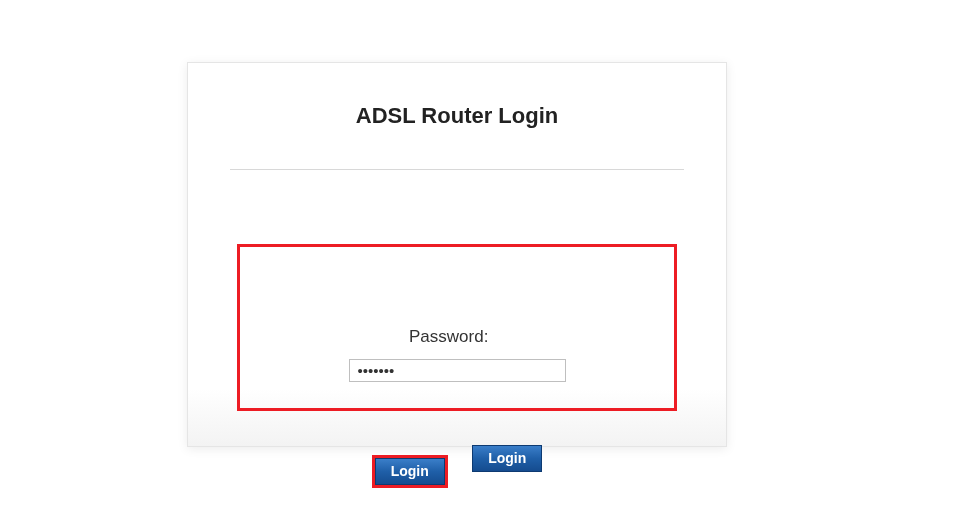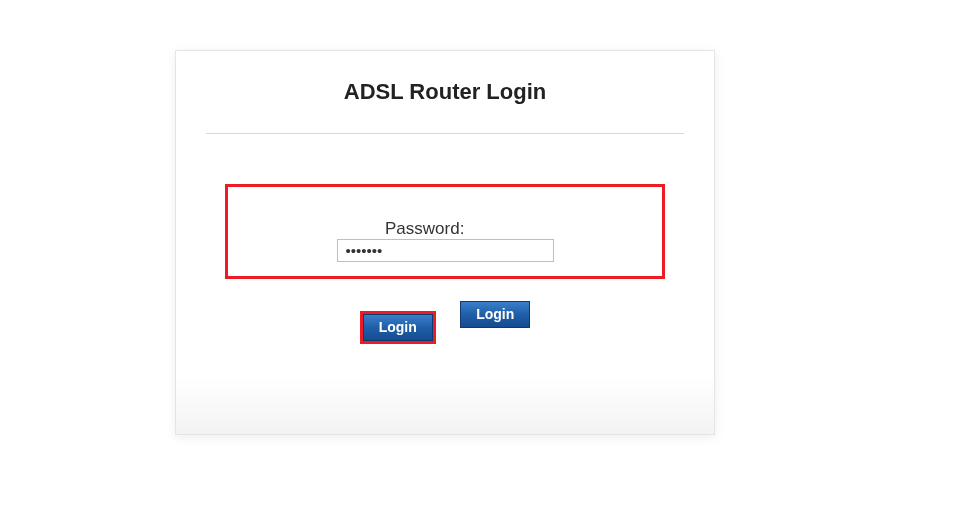--- a/index.html
+++ b/index.html
@@ -1,18 +1,18 @@
 <!DOCTYPE html>
 <html><head>
   <meta charset="utf-8">
   <style>
     * {
       box-sizing: border-box;
       margin: 0;
-      padding: 0;
+      padding: 12px;
     }
     body {
       font-family: Arial, Helvetica, sans-serif;
       background: #ffffff;
       width: 975px;
       height: 512px;
       position: relative;
     }
     .login-panel {
       position: absolute;

